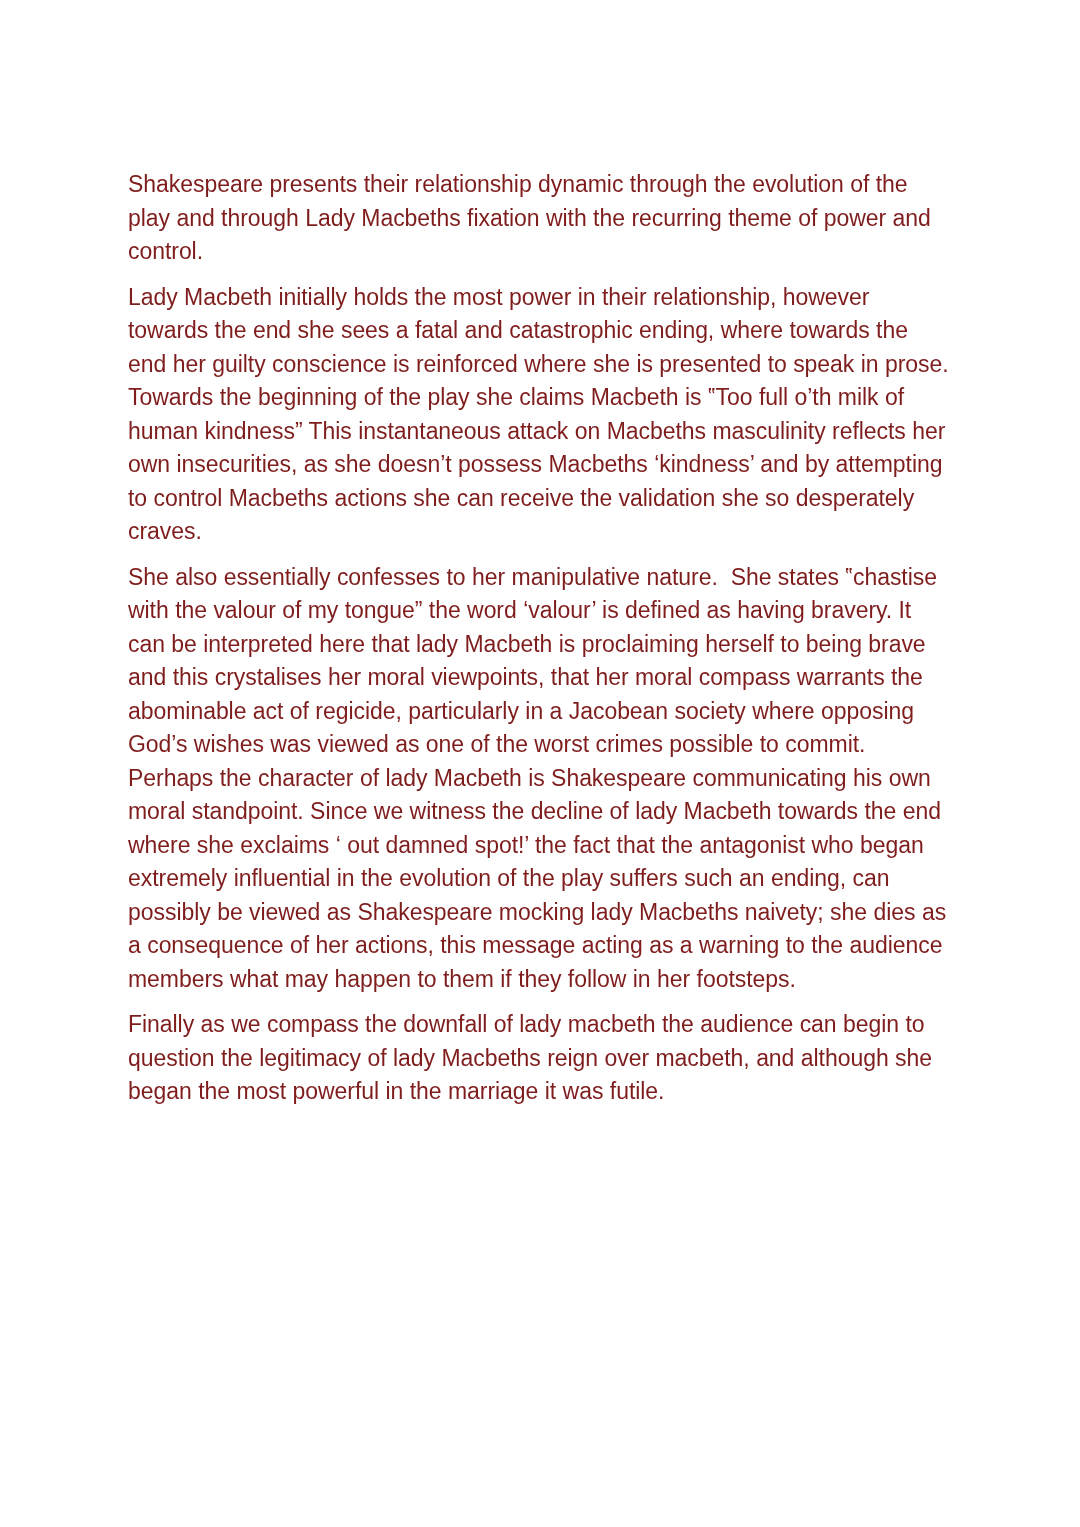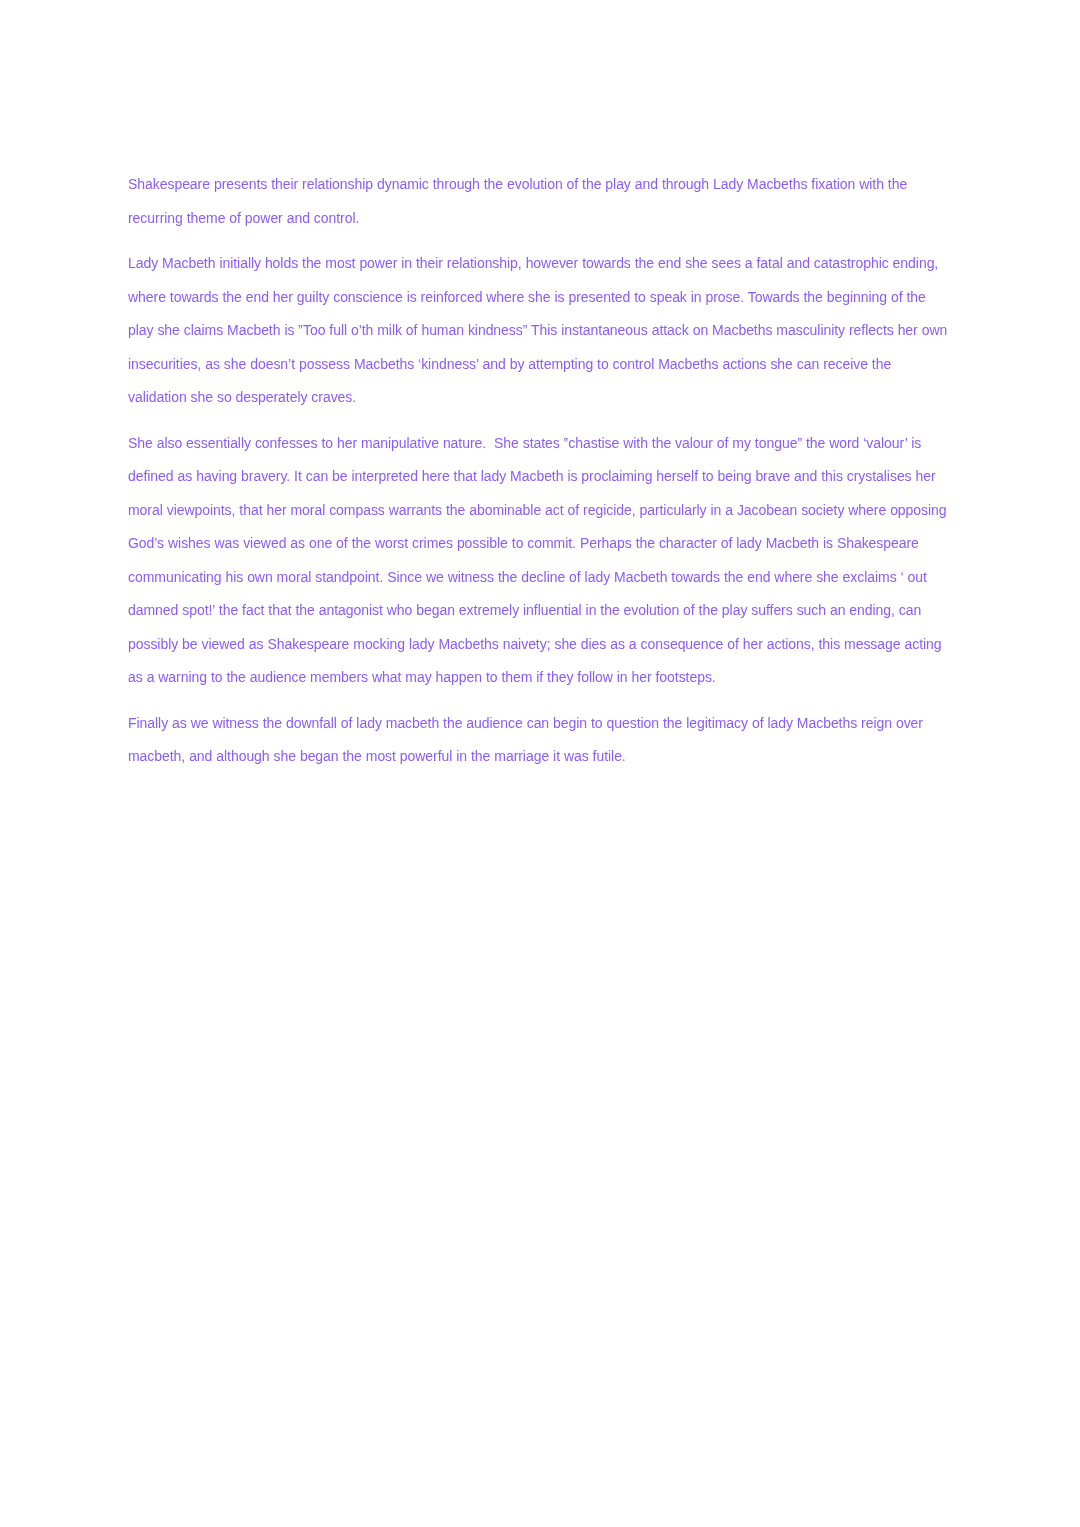--- a/index.html
+++ b/index.html
@@ -22,35 +22,35 @@
     overflow: hidden;
   }
   .doc-body {
     position: absolute;
     left: 128px;
     top: 168px;
     width: 822px;
   }
   .para {
     margin: 0 0 12px 0;
-    font-size: 14px;
+    font-size: 23px;
     line-height: 33.5px;
-    color: #8b5cf6;
+    color: #7f1d1d;
     text-align: left;
     letter-spacing: -0.05px;
     word-spacing: 0.1px;
     white-space: pre-wrap;
   }
   .para:last-child {
     margin-bottom: 0;
   }
 </style>
 </head>
 <body>
 
 <div class="page">
   <div class="doc-body">
     <p class="para">Shakespeare presents their relationship dynamic through the evolution of the play and through Lady Macbeths fixation with the recurring theme of power and control.</p>
     <p class="para">Lady Macbeth initially holds the most power in their relationship, however towards the end she sees a fatal and catastrophic ending, where towards the end her guilty conscience is reinforced where she is presented to speak in prose. Towards the beginning of the play she claims Macbeth is ‟Too full o’th milk of human kindness” This instantaneous attack on Macbeths masculinity reflects her own insecurities, as she doesn’t possess Macbeths ‘kindness’ and by attempting to control Macbeths actions she can receive the validation she so desperately craves.</p>
     <p class="para">She also essentially confesses to her manipulative nature.  She states ‟chastise with the valour of my tongue” the word ‘valour’ is defined as having bravery. It can be interpreted here that lady Macbeth is proclaiming herself to being brave and this crystalises her moral viewpoints, that her moral compass warrants the abominable act of regicide, particularly in a Jacobean society where opposing God’s wishes was viewed as one of the worst crimes possible to commit. Perhaps the character of lady Macbeth is Shakespeare communicating his own moral standpoint. Since we witness the decline of lady Macbeth towards the end where she exclaims ‘ out damned spot!’ the fact that the antagonist who began extremely influential in the evolution of the play suffers such an ending, can possibly be viewed as Shakespeare mocking lady Macbeths naivety; she dies as a consequence of her actions, this message acting as a warning to the audience members what may happen to them if they follow in her footsteps.</p>
-    <p class="para">Finally as we witness the downfall of lady macbeth the audience can begin to question the legitimacy of lady Macbeths reign over macbeth, and although she began the most powerful in the marriage it was futile.</p>
+    <p class="para">Finally as we compass the downfall of lady macbeth the audience can begin to question the legitimacy of lady Macbeths reign over macbeth, and although she began the most powerful in the marriage it was futile.</p>
   </div>
 </div>
 
 </body></html>

